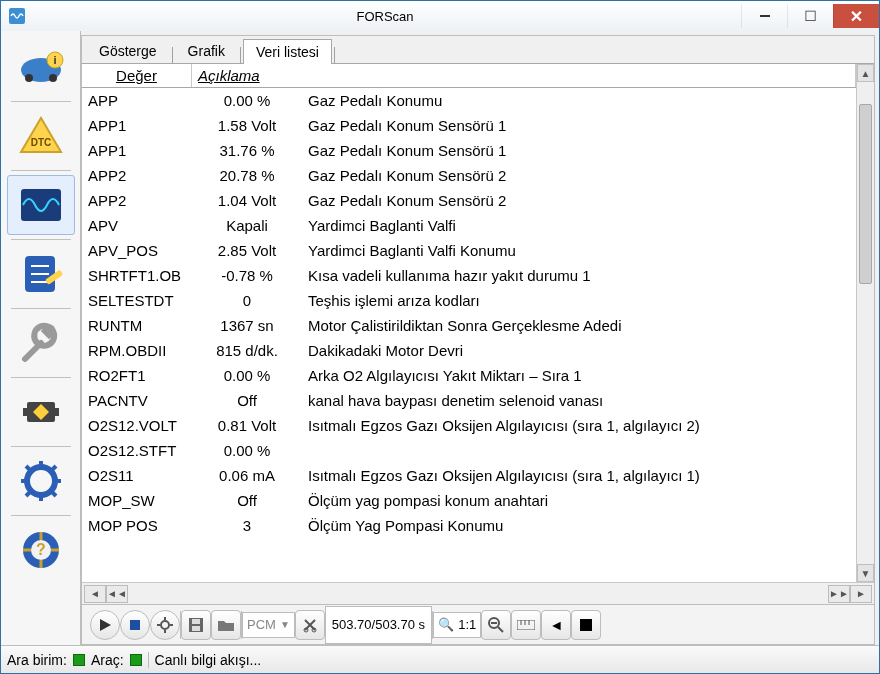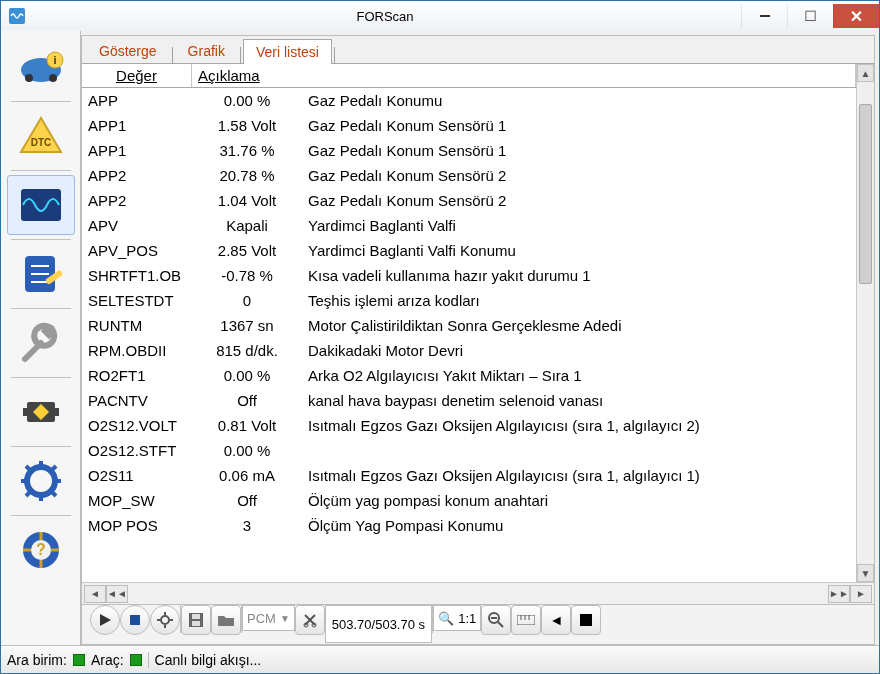--- a/index.html
+++ b/index.html
@@ -16,46 +16,46 @@
   .winbtn.close { background:#c94f3e; color:#fff; font-size:16px; font-weight:bold; }
   
   .body-row { flex:1; display:flex; overflow:hidden; }
   .sidebar { width:80px; background:#f6f6f6; border-right:1px solid #bdbdbd; display:flex; flex-direction:column; align-items:center; padding-top:6px; gap:2px; }
   .sb-btn { width:68px; height:60px; display:flex; align-items:center; justify-content:center; border:1px solid transparent; border-radius:3px; }
   .sb-btn.sel { border-color:#9dbbe3; background:#e5eefc; }
   .sb-sep { width:60px; height:1px; background:#c0c0c0; margin:2px 0; }
   .main { flex:1; display:flex; flex-direction:column; background:#fff; border:1px solid #bdbdbd; margin:4px 4px 0 0; overflow:hidden; }
   
   .tabs { display:flex; align-items:flex-end; height:28px; background:#f0f0f0; border-bottom:1px solid #a8a8a8; gap:0; padding-left:4px; }
-  .tab { padding:4px 12px; font-size:14px; color:#c2410c; border:1px solid transparent; border-bottom:none;margin-top:23px; }
+  .tab { padding:4px 12px; font-size:14px; color:#000000; border:1px solid transparent; border-bottom:none;margin-top:23px; }
   .tab.active { background:#fff; border-color:#a8a8a8; position:relative; top:1px; }
   .tab-sep { width:1px; height:16px; background:#a0a0a0; margin:0 2px; }
   
   .grid-wrap { flex:1; display:flex; overflow:hidden; }
   .grid { flex:1; overflow:hidden; }
   .grid-head { display:flex; border-bottom:1px solid #a8a8a8; background:#fff; font-size:15px; }
   .grid-head .col { padding:3px 6px; border-right:1px solid #c8c8c8; text-decoration:underline; }
   .col.name { width:110px; }
   .col.val  { width:110px; text-align:center; }
-  .col.desc { flex:1; }
+  .col.desc { flex:1;font-style:italic; }
   .grid-body { }
   .row { display:flex; font-size:15px; height:25px; align-items:center; }
   .row .name { width:110px; padding-left:6px; overflow:hidden; white-space:nowrap; }
   .row .val  { width:110px; text-align:center; }
   .row .desc { flex:1; padding-left:6px; overflow:hidden; white-space:nowrap; }
   .vscroll { width:18px; background:#efefef; border-left:1px solid #c8c8c8; position:relative; }
   .vscroll .up, .vscroll .down { height:18px; background:#e4e4e4; display:flex; align-items:center; justify-content:center; color:#555; font-size:10px; border:1px solid #c0c0c0; }
   .vscroll .down { position:absolute; bottom:0; width:100%; }
   .vscroll .thumb { position:absolute; top:40px; left:2px; right:2px; height:180px; background:#cfcfcf; border:1px solid #a8a8a8; border-radius:2px; }
   
   .hstrip { height:22px; background:#f0f0f0; border-top:1px solid #c8c8c8; display:flex; align-items:center; padding:0 2px; }
   .hbtn { width:22px; height:18px; border:1px solid #bcbcbc; background:#eaeaea; display:flex; align-items:center; justify-content:center; font-size:10px; color:#555; }
   .hspace { flex:1; }
   
-  .toolbar { height:40px; background:#f3f3f3; border-top:1px solid #bdbdbd; display:flex; align-items:flex-start; padding:0 8px; }
+  .toolbar { height:40px; background:#f3f3f3; border-top:1px solid #bdbdbd; display:flex; align-items:center; padding:0 8px; }
   .tbtn { width:30px; height:30px; border:1px solid #bcbcbc; border-radius:15px; background:linear-gradient(#fff,#e6e6e6); display:flex; align-items:center; justify-content:center; }
   .tbtn.sq { border-radius:4px; }
   .tb-sep { width:1px; height:28px; background:#c0c0c0; }
   .combo { height:26px; border:1px solid #bcbcbc; background:#fff; display:flex; align-items:center; padding:0 4px; color:#888; font-size:13px; }
   .combo .chev { margin-left:4px; font-size:10px; }
   .timebox { height:38px; border:1px solid #bcbcbc; background:#fff; padding:2px 6px; display:flex; align-items:center; font-size:13px; }
   .zoombox { height:26px; border:1px solid #bcbcbc; background:#fff; padding:0 4px; display:flex; align-items:center; font-size:13px; gap:4px; }
   
   .status { height:28px; background:linear-gradient(#fafafa,#e8e8e8); border-top:1px solid #bdbdbd; display:flex; align-items:center; font-size:14px; padding:0 6px; gap:6px; }
   .sq-ind { width:12px; height:12px; background:#1a9c1a; border:1px solid #0d6b0d; }

